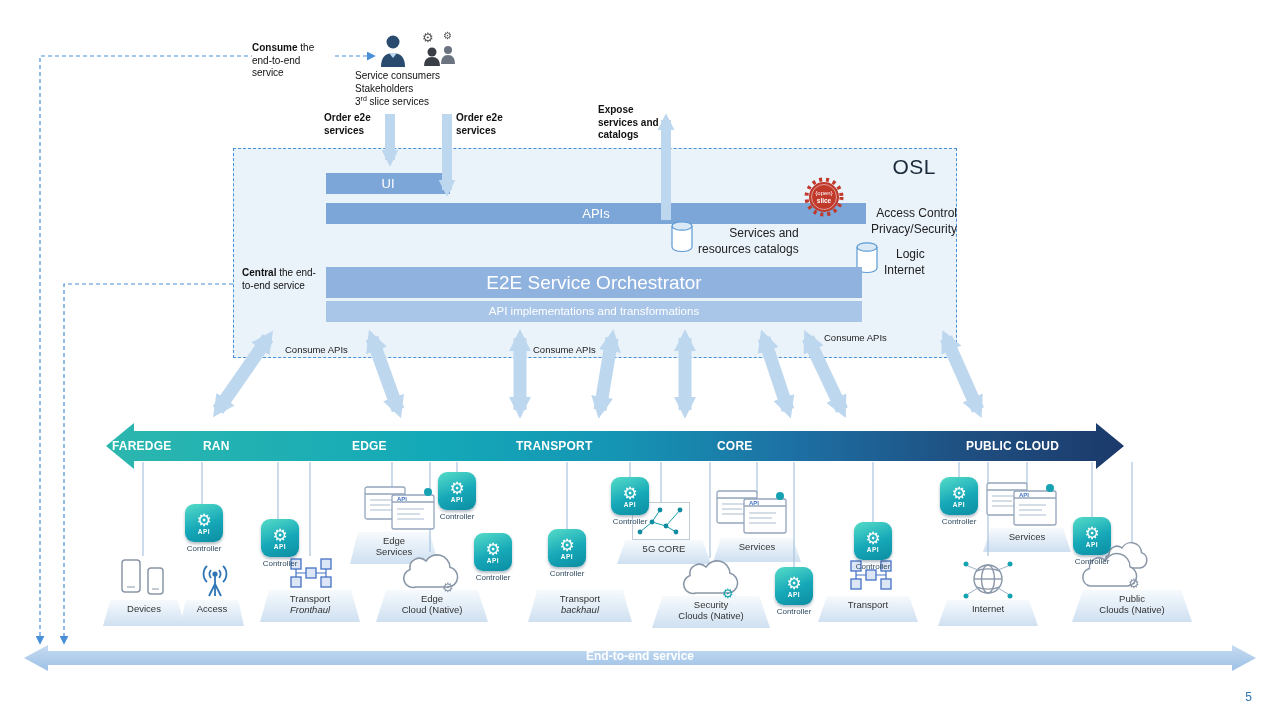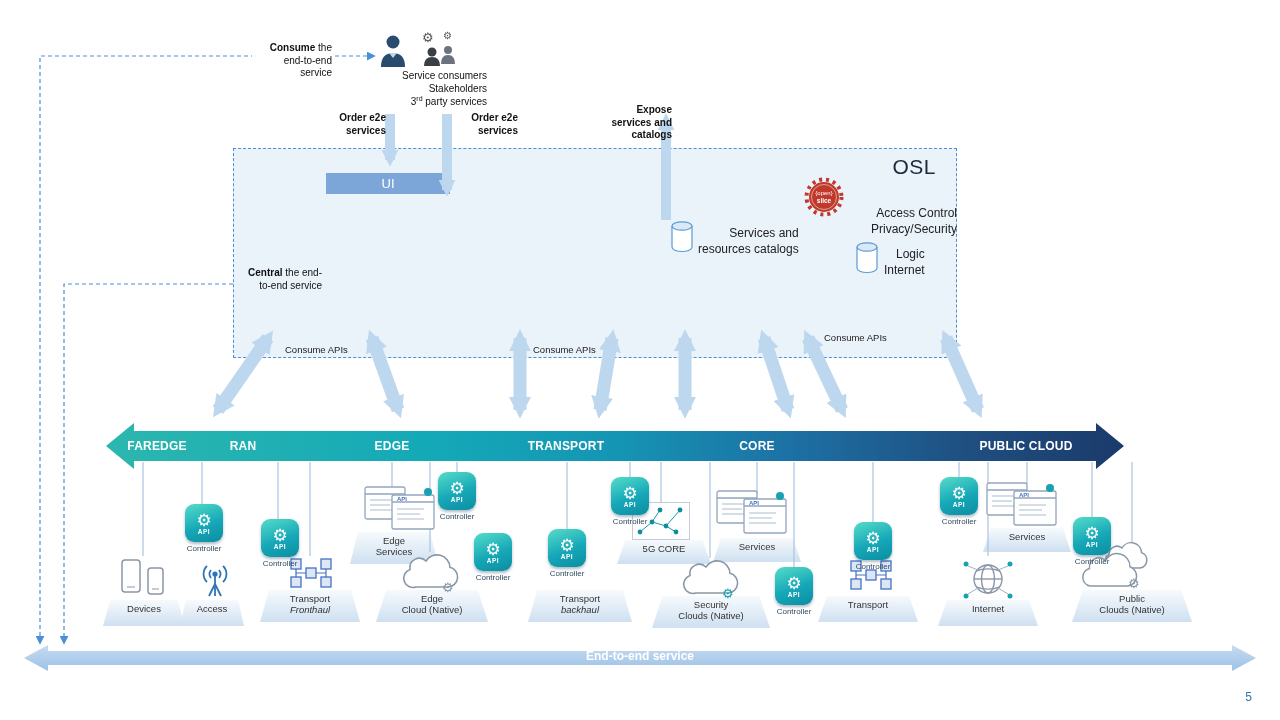--- a/index.html
+++ b/index.html
@@ -1,33 +1,33 @@
 <!DOCTYPE html>
 <html><head>
 <meta charset="utf-8">
 <style>
   *{margin:0;padding:0;box-sizing:border-box}
   html,body{width:1280px;height:720px}
   body{font-family:"Liberation Sans",sans-serif;background:#fff;position:relative;overflow:hidden}
   .stage{position:absolute;left:0;top:0;width:1280px;height:720px}
   .abs{position:absolute}
-  .note{position:absolute;font-size:10px;line-height:1.25;color:#111;text-align:right;z-index:4}
+  .note{position:absolute;font-size:10px;line-height:1.25;color:#111;text-align:left;z-index:4}
   .wbg{background:#fff}
   .bnote{font-weight:bold}
   sup{font-size:7px}
   .icon{position:absolute;z-index:4}
   .overlay{position:absolute;left:0;top:0;z-index:3;pointer-events:none}
   .osl-box{position:absolute;left:233px;top:148px;width:724px;height:210px;background:#eaf2fa;border:1px dashed #4a90d9;z-index:1}
   .osl-title{position:absolute;right:20px;top:6px;font-size:21px;color:#1c2b3a;letter-spacing:.5px}
   .bar{position:absolute;background:#7ba6d7;color:#fff;text-align:center;z-index:2}
   .bar.e2e{background:#8fb2de;font-size:19px}
   .bar.impl{background:#a9c5e8;font-size:11.5px}
   .small{position:absolute;font-size:12px;line-height:1.3;color:#222;text-align:right}
   .capi{position:absolute;font-size:9.5px;color:#222;z-index:4}
-  .bandlbl{position:absolute;top:438px;height:16px;line-height:16px;color:#fff;font-weight:bold;font-size:12px;text-align:center;letter-spacing:.2px;z-index:4}
+  .bandlbl{position:absolute;top:438px;height:16px;line-height:16px;color:#fff;font-weight:bold;font-size:12px;letter-spacing:.2px;z-index:4}
   .platform{position:absolute;background:linear-gradient(180deg,#f6fafd,#cfe0f1);clip-path:polygon(9% 0,91% 0,100% 100%,0 100%);z-index:2}
   .plabel{font-size:9.5px;color:#333;text-align:center;line-height:1.2;padding-top:3px}
   .it{font-style:italic}
   .controller{position:absolute;width:44px;text-align:center;z-index:5}
   .cbadge{width:38px;height:38px;margin:0 auto;border-radius:9px;background:linear-gradient(160deg,#55dcc8,#16a8b8 55%,#0c8da2);box-shadow:0 2px 3px rgba(30,60,90,.35);display:flex;flex-direction:column;align-items:center;justify-content:center;color:#fff}
   .cbadge .g{font-size:17px;line-height:1}
   .cbadge .a{font-size:6.5px;font-weight:bold;letter-spacing:.5px;margin-top:-1px}
   .clabel{font-size:8px;color:#2f4a5f;margin-top:2px}
   .e2e-label{position:absolute;left:540px;top:649px;width:200px;text-align:center;color:#fff;font-weight:bold;font-size:12px;z-index:4}
   .footer{position:absolute;left:0;right:0;top:693px;text-align:center;font-size:10.5px;color:#333;z-index:4}
@@ -125,21 +125,21 @@
     <text x="25" y="11" font-size="10" fill="#555">⚙</text>
     <circle cx="14" cy="24" r="4.5" fill="#3a3f46"></circle>
     <path d="M6,38 Q6,29 14,29 Q22,29 22,38 Z" fill="#3a3f46"></path>
     <circle cx="30" cy="22" r="4" fill="#6b7280"></circle>
     <path d="M23,36 Q23,27 30,27 Q37,27 37,36 Z" fill="#6b7280"></path>
   </svg>
 
   <div class="note" style="left:355px;top:70px;width:132px">
     <div>Service consumers</div>
     <div>Stakeholders</div>
-    <div><span>3</span><sup>rd</sup><span> party services</span></div>
+    <div><span>3</span><sup>rd</sup><span> slice services</span></div>
   </div>
 
   <div class="note bnote" style="left:324px;top:112px;width:62px">
     <div>Order e2e</div>
     <div>services</div>
   </div>
 
   <div class="note bnote" style="left:456px;top:112px;width:62px">
     <div>Order e2e</div>
     <div>services</div>
@@ -148,20 +148,21 @@
   <div class="note bnote" style="left:598px;top:104px;width:74px">
     <div>Expose</div>
     <div>services and</div>
     <div>catalogs</div>
   </div>
 
   <div class="osl-box">
     <div class="osl-title">OSL</div>
 
     <div class="bar" style="left:92px;top:24px;width:124px;height:21px;line-height:21px;font-size:13px">UI</div>
+    <div class="bar" style="left:92px;top:54px;width:540px;height:21px;line-height:21px;font-size:13px">APIs</div>
 
     <svg class="abs" style="left:570px;top:28px;z-index:2" width="40" height="40" viewBox="0 0 40 40">
       <circle cx="20" cy="20" r="17.5" fill="none" stroke="#c0392b" stroke-width="4" stroke-dasharray="3 4"></circle>
       <circle cx="20" cy="20" r="15" fill="#c0392b"></circle>
       <circle cx="20" cy="20" r="12.5" fill="none" stroke="#e8b8b2" stroke-width="0.8"></circle>
       <text x="20" y="18" font-size="6" fill="#fff" text-anchor="middle">{open}</text>
       <text x="20" y="26" font-size="6.5" fill="#fff" font-weight="bold" text-anchor="middle">slice</text>
     </svg>
 
     <div class="small" style="left:637px;top:57px">
@@ -180,20 +181,22 @@
 
     <svg class="abs" style="left:622px;top:93px;z-index:2" width="22" height="32" viewBox="0 0 22 32">
       <path d="M1,5 v21 a10,4.5 0 0 0 20,0 v-21" fill="#fff" stroke="#5b9bd5" stroke-width="1.2"></path>
       <ellipse cx="11" cy="5" rx="10" ry="4.2" fill="#dbe9f7" stroke="#5b9bd5" stroke-width="1.2"></ellipse>
     </svg>
     <div class="small" style="left:650px;top:98px">
       <div>Logic</div>
       <div>Internet</div>
     </div>
 
+    <div class="bar e2e" style="left:92px;top:118px;width:536px;height:31px;line-height:31px">E2E Service Orchestrator</div>
+    <div class="bar impl" style="left:92px;top:152px;width:536px;height:21px;line-height:21px">API implementations and transformations</div>
 
     <div class="note" style="left:8px;top:118px;width:80px">
       <b>Central</b><span> the end-to-end service</span>
     </div>
   </div>
 
   <div class="capi" style="left:285px;top:344px">Consume APIs</div>
   <div class="capi" style="left:533px;top:344px">Consume APIs</div>
   <div class="capi" style="left:824px;top:332px">Consume APIs</div>
 

